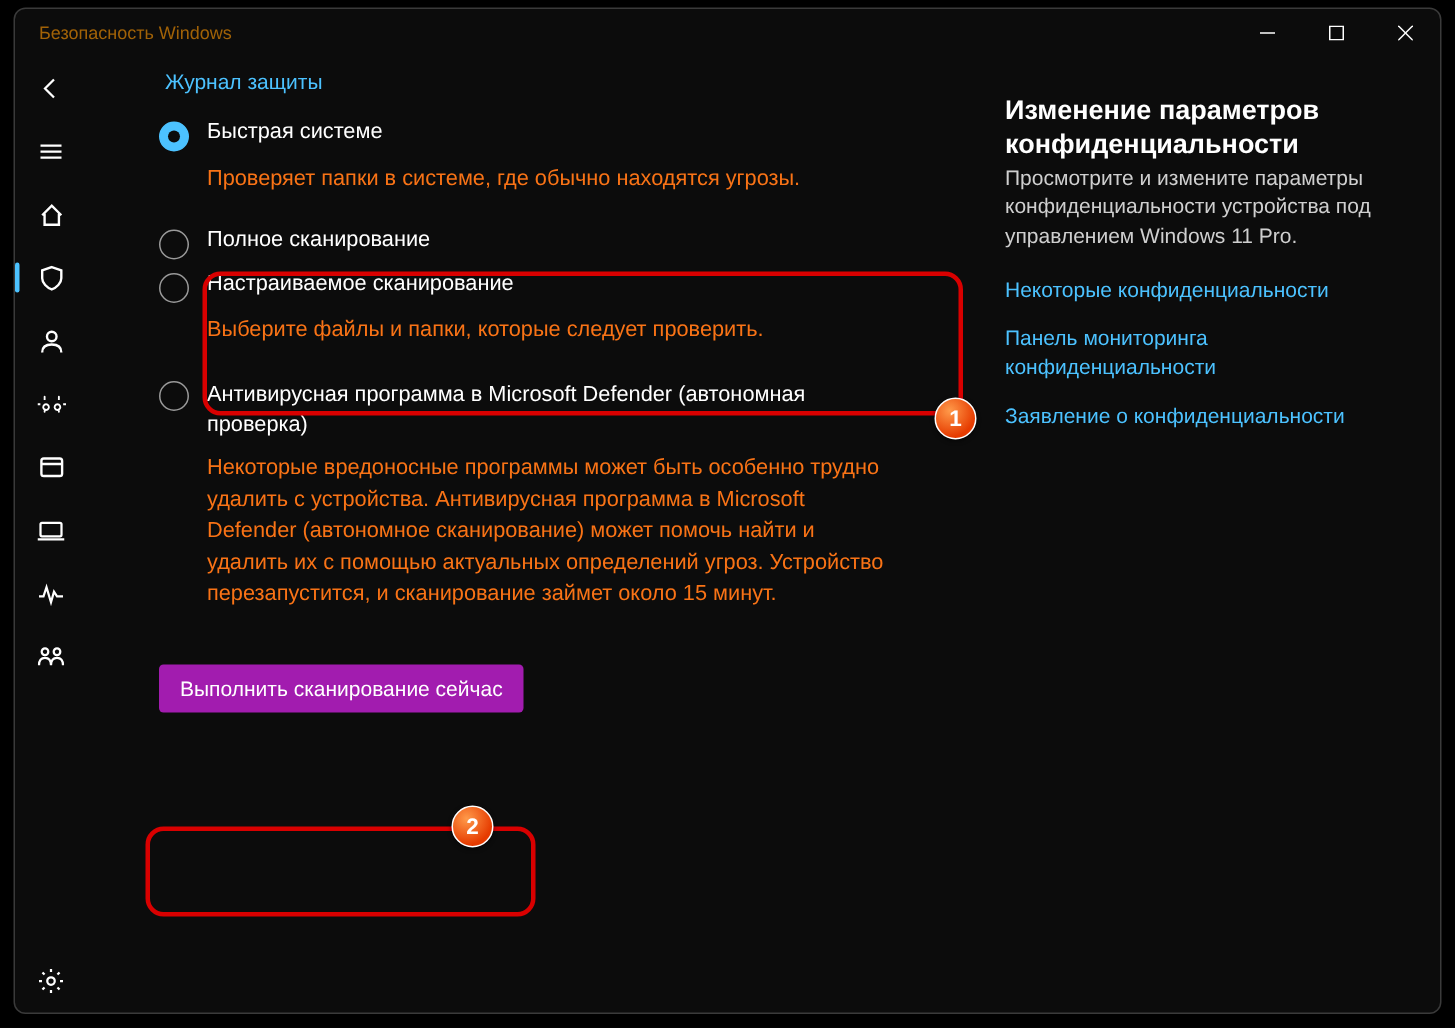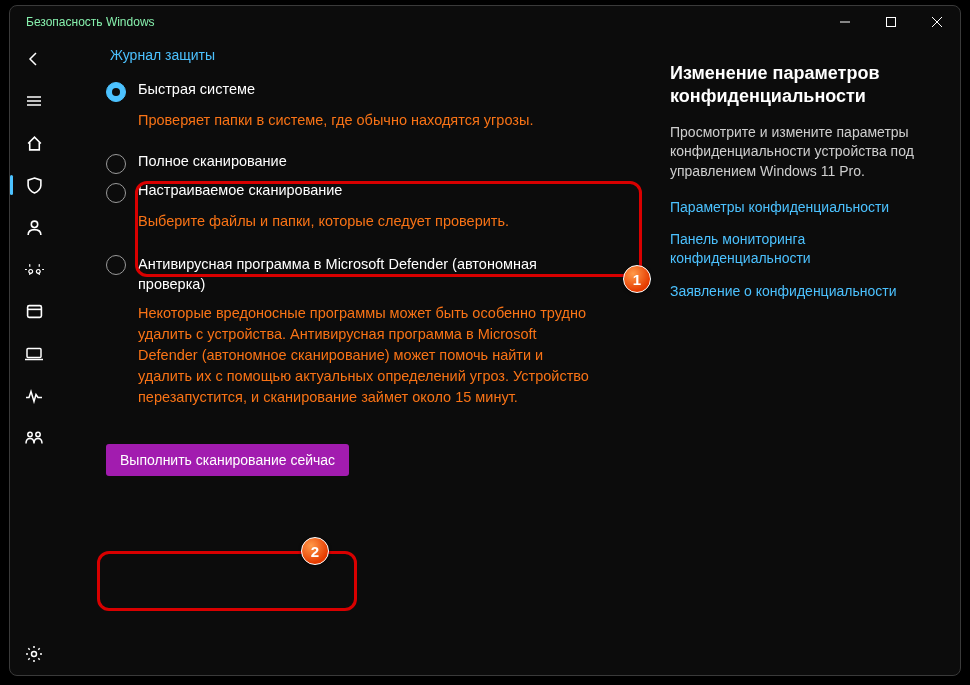--- a/index.html
+++ b/index.html
@@ -2,21 +2,21 @@
 <html><head>
 <meta charset="utf-8">
 <style>
   * { box-sizing: border-box; margin: 0; padding: 0; }
   html, body { width: 970px; height: 685px; overflow: hidden; font-family: "Segoe UI", Arial, sans-serif; background: #000; }
   .frame { position: relative; width: 970px; height: 685px; background: #000; border: 1px solid #000; border-radius: 10px; overflow: hidden; }
   .window { position: absolute; left: 8px; top: 4px; right: 8px; bottom: 8px; background: #0c0c0c; border: 1px solid #3a3a3a; border-radius: 8px; overflow: hidden; color: #fff; }
 
   
   .titlebar { position: absolute; top: 0; left: 0; right: 0; height: 32px; display: flex; align-items: center; }
-  .titlebar .title { font-size: 12px; color: #86efac; padding-left: 16px; }
+  .titlebar .title { font-size: 12px; color: #a16207; padding-left: 16px; }
   .win-controls { position: absolute; right: 0; top: 0; display: flex; }
   .win-btn { width: 46px; height: 32px; display: flex; align-items: center; justify-content: center; color: #fff; font-size: 10px; }
   .win-btn svg { stroke: #fff; fill: none; }
 
   
   .sidebar { position: absolute; top: 32px; left: 0; bottom: 0; width: 48px; display: flex; flex-direction: column; }
   .side-icon { width: 48px; height: 42px; display: flex; align-items: center; justify-content: center; position: relative; color: #fff; }
   .side-icon.active::before { content: ""; position: absolute; left: 0; top: 11px; bottom: 11px; width: 3px; background: #4cc2ff; border-radius: 2px; }
   .side-spacer { flex: 1; }
   .side-icon svg { stroke: #fff; fill: none; stroke-width: 1.5; }
@@ -31,21 +31,21 @@
 
   .radio-row { display: flex; align-items: flex-start; margin-bottom: 8px; }
   .radio-outer { width: 20px; height: 20px; border-radius: 50%; border: 1.5px solid #9a9a9a; margin-right: 12px; flex: 0 0 20px; margin-top: 1px; position: relative; }
   .radio-outer.sel { border-color: #4cc2ff; background: #4cc2ff; }
   .radio-outer.sel::after { content: ""; position: absolute; left: 5px; top: 5px; width: 8px; height: 8px; border-radius: 50%; background: #0c0c0c; }
   .radio-title { font-size: 14.5px; color: #fff; }
   .radio-desc { font-size: 14.5px; color: #f97316; margin: 6px 0 22px 32px; line-height: 1.45; max-width: 470px; }
 
   .scan-btn { background: #a21caf; color: #fff; border: none; padding: 8px 14px; font-size: 14px; border-radius: 3px; cursor: pointer; margin-top: 36px; margin-left: 0; }
 
-  .sp-title { font-size: 18px; font-weight: 600; margin-bottom: 14px; line-height: 1.3; }
+  .sp-title { font-size: 18px; font-weight: 600; line-height: 1.3; }
   .sp-desc { font-size: 14px; color: #cfcfcf; line-height: 1.4; margin-bottom: 16px; }
   .sp-link { display: block; color: #4cc2ff; font-size: 14px; margin-bottom: 14px; cursor: pointer; line-height: 1.35; }
 
   
   .annot { position: absolute; border: 3px solid #d90000; border-radius: 12px; pointer-events: none; }
   .annot1 { left: 134px; top: 180px; width: 507px; height: 96px; }
   .annot2 { left: 96px; top: 550px; width: 260px; height: 60px; }
   .badge { position: absolute; width: 28px; height: 28px; border-radius: 50%; background: radial-gradient(circle at 35% 30%, #ff9a4a, #e63b00 70%); border: 1.5px solid #fff; color: #fff; font-weight: 700; font-size: 15px; display: flex; align-items: center; justify-content: center; box-shadow: 0 1px 3px rgba(0,0,0,.6); }
   .badge1 { left: 622px; top: 264px; }
   .badge2 { left: 300px; top: 536px; }
@@ -172,21 +172,21 @@
           <div class="radio-title" style="max-width:430px; line-height:1.4;">Антивирусная программа в Microsoft Defender (автономная проверка)</div>
         </div>
         <div class="radio-desc" style="max-width:460px; margin-bottom:0;">Некоторые вредоносные программы может быть особенно трудно удалить с устройства. Антивирусная программа в Microsoft Defender (автономное сканирование) может помочь найти и удалить их с помощью актуальных определений угроз. Устройство перезапустится, и сканирование займет около 15 минут.</div>
 
         <button class="scan-btn">Выполнить сканирование сейчас</button>
       </div>
 
       <div class="side-panel">
         <div class="sp-title">Изменение параметров конфиденциальности</div>
         <div class="sp-desc">Просмотрите и измените параметры конфиденциальности устройства под управлением Windows 11 Pro.</div>
-        <span class="sp-link">Параметры конфиденциальности</span>
+        <span class="sp-link">Некоторые конфиденциальности</span>
         <span class="sp-link">Панель мониторинга конфиденциальности</span>
         <span class="sp-link">Заявление о конфиденциальности</span>
       </div>
     </div>
 
   </div>
 
   <div class="annot annot1"></div>
   <div class="badge badge1">1</div>
   <div class="annot annot2"></div>

